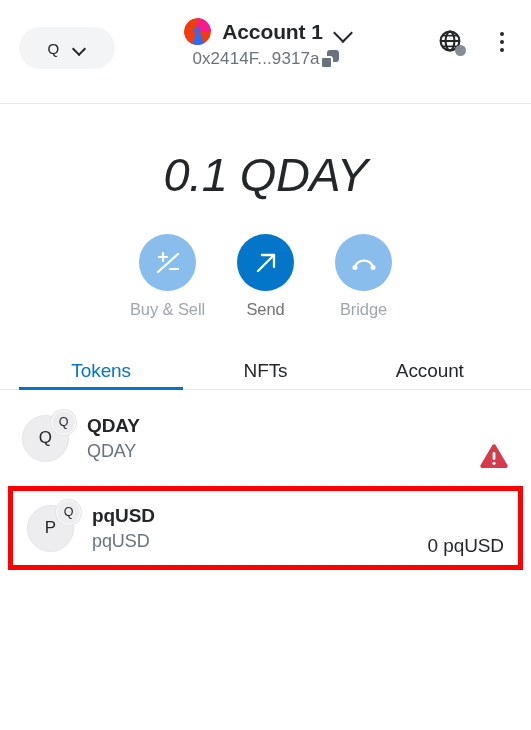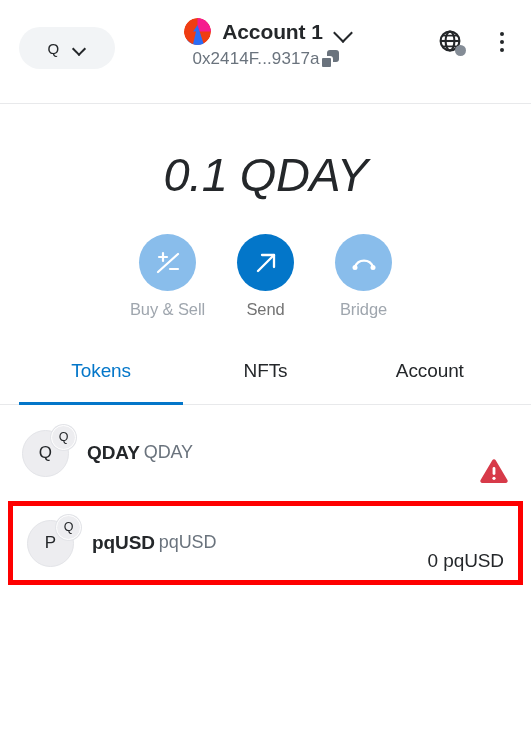--- a/index.html
+++ b/index.html
@@ -235,21 +235,21 @@
     display: flex;
     flex: 0 0 auto;
     border-bottom: 1px solid #e8e9eb;
     padding: 0 19px;
   }
   .tab {
     flex: 1;
     text-align: center;
     font-size: 19px;
     color: #24272a;
-    padding-bottom: 22px;
+    padding-bottom: 7px;
     position: relative;
     cursor: pointer;
     letter-spacing: -0.1px;
   }
   .tab.active { color: #0376c9; }
   .tab.active::after {
     content: "";
     position: absolute;
     left: 0; right: 0;
     bottom: -1px;
@@ -309,21 +309,21 @@
     background: #ededf0;
     border: 1.5px solid #ffffff;
     box-shadow: 0 0 0 1px #e3e4e8;
     display: flex;
     align-items: center;
     justify-content: center;
     font-size: 12.5px;
     color: #24272a;
   }
 
-  .token-text { display: flex; gap: 4px; }
+  .token-text { display: flex; flex-direction: column; gap: 4px; }
   .token-symbol {
     font-size: 19px;
     font-weight: bold;
     color: #24272a;
     letter-spacing: -0.1px;
   }
   .token-name {
     font-size: 18px;
     color: #6a737d;
     letter-spacing: -0.1px;

